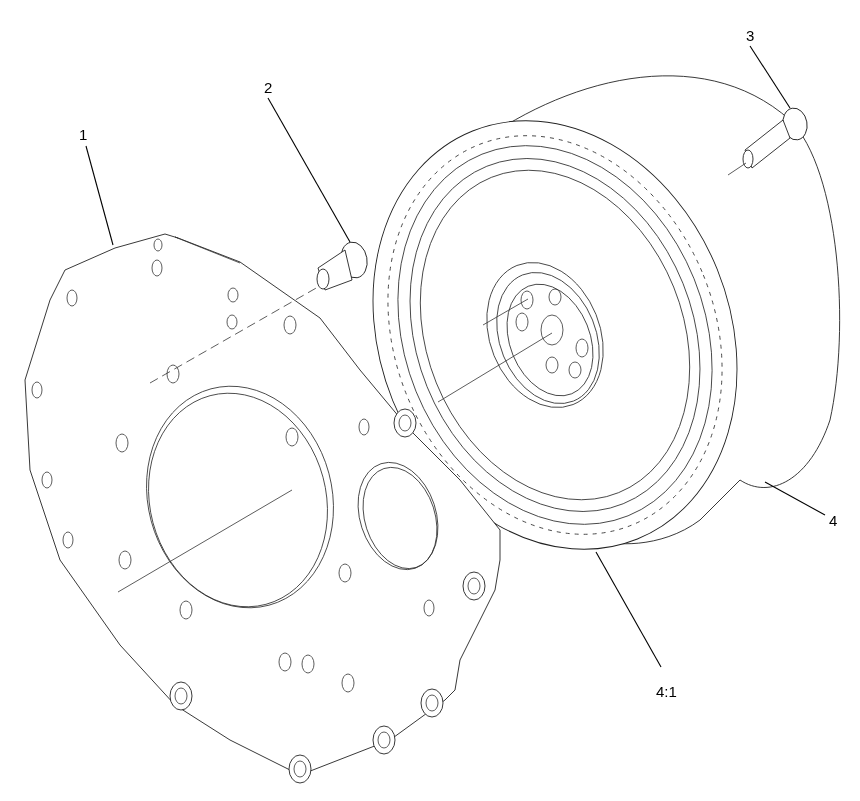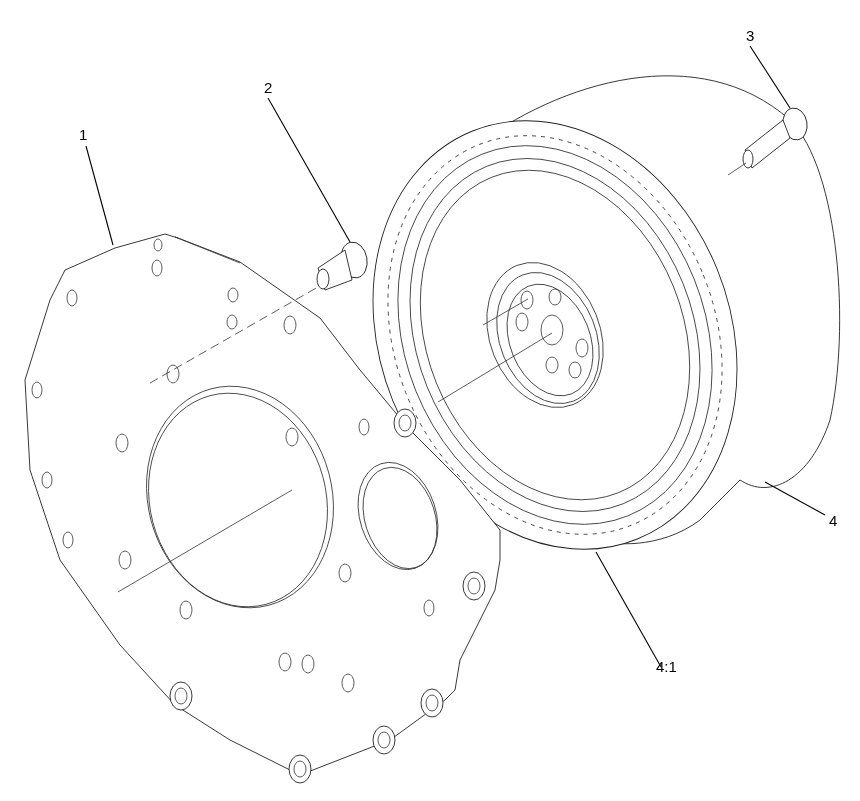--- a/index.html
+++ b/index.html
@@ -117,14 +117,14 @@
     <line class="ln" x1="765" y1="482" x2="825" y2="515"></line>
     <line class="ln" x1="596" y1="552" x2="661" y2="667"></line>
   </g>
 </svg>
 
 
 <span class="lbl" style="left:79px;top:127px;">1</span>
 <span class="lbl" style="left:264px;top:80px;">2</span>
 <span class="lbl" style="left:746px;top:28px;">3</span>
 <span class="lbl" style="left:829px;top:513px;">4</span>
-<span class="lbl" style="left:656px;top:659px;">4:1</span>
+<span class="lbl" style="left:656px;top:684px;">4:1</span>
 </div>
 
 </body></html>

